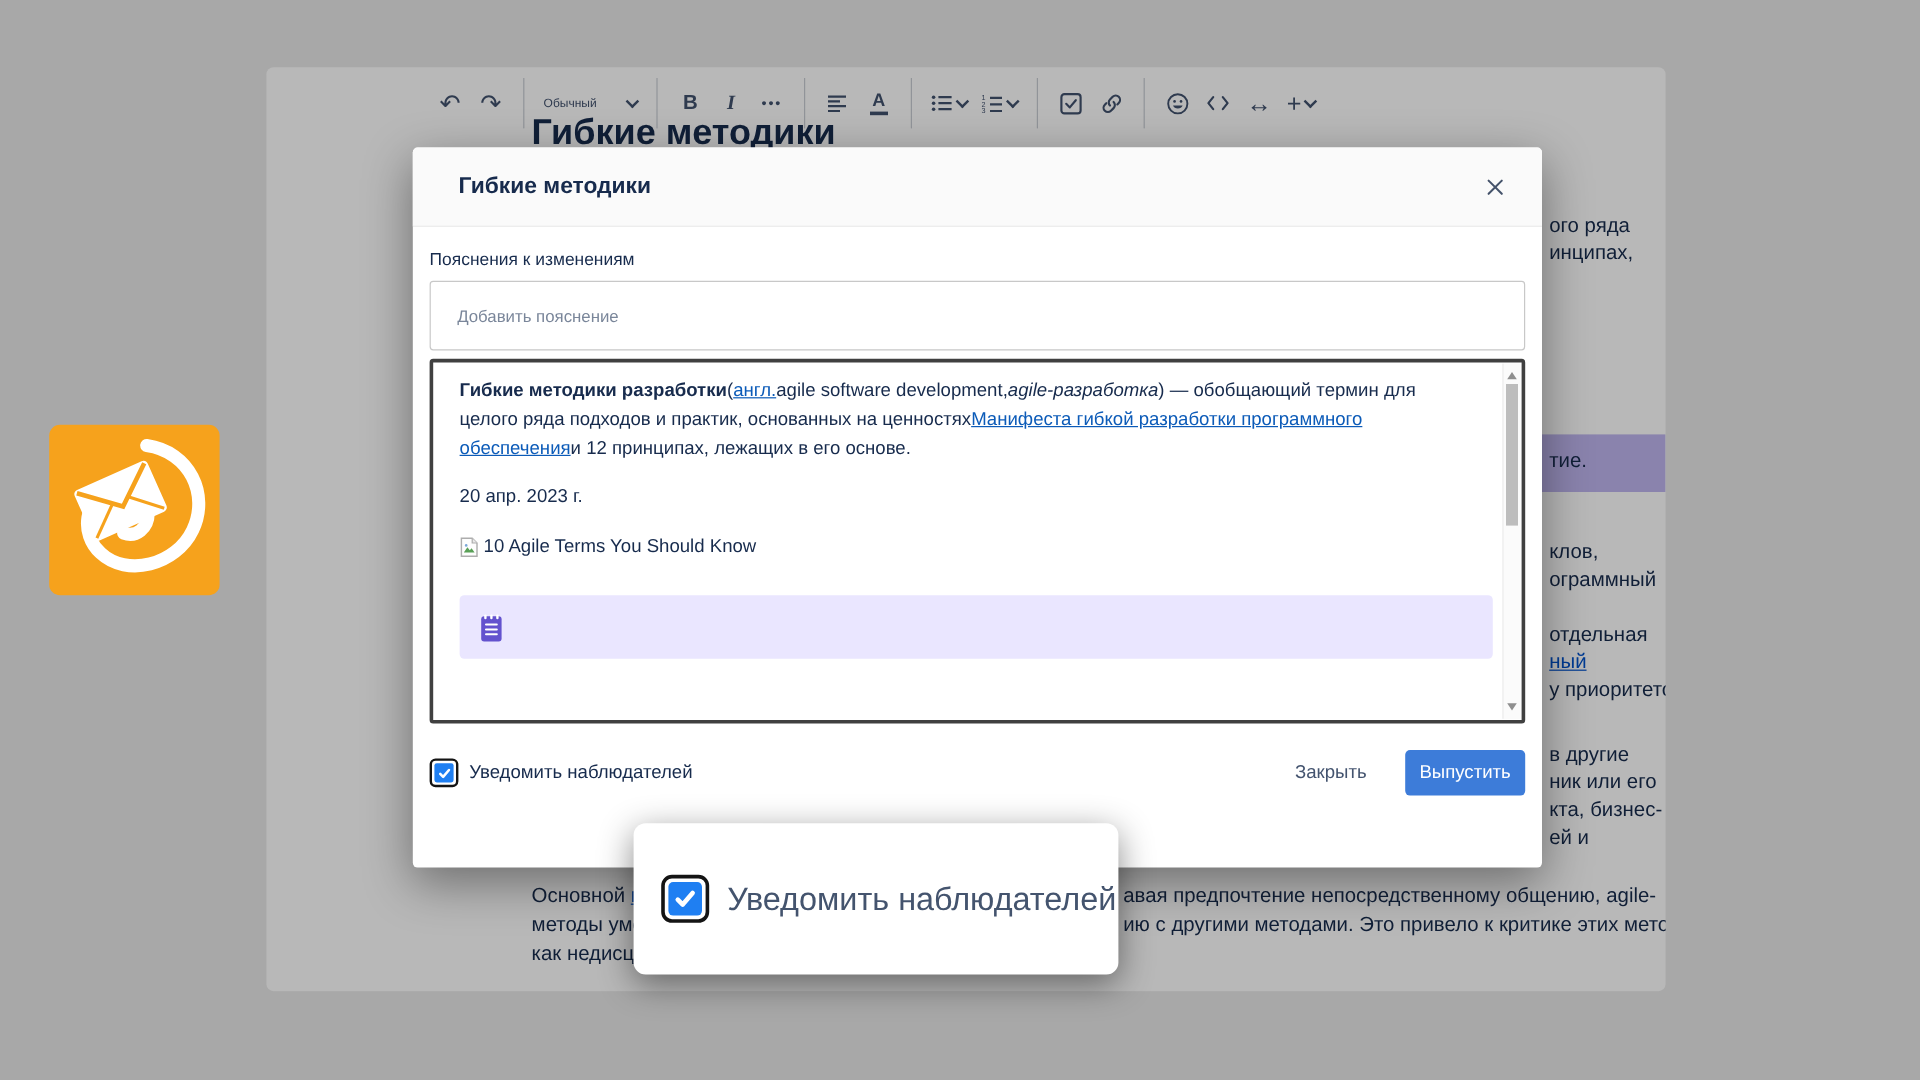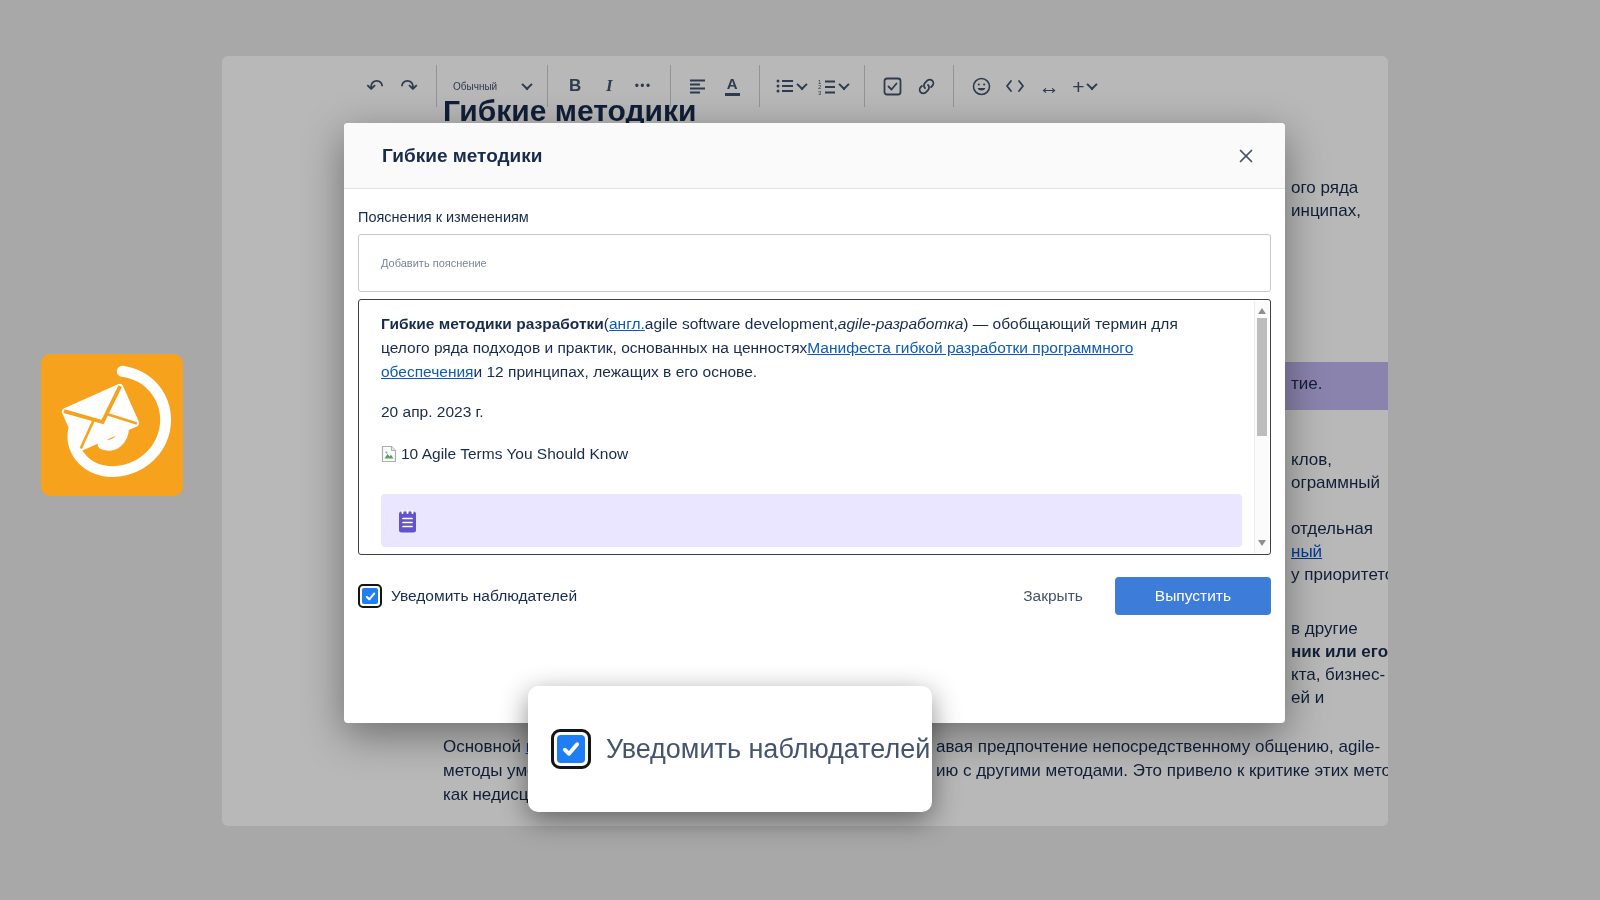--- a/index.html
+++ b/index.html
@@ -41,23 +41,23 @@
   .modal { position:absolute; left:344px; top:123px; width:941px; height:600px; background:#fff;
     border-radius:4px; box-shadow:0 12px 40px rgba(0,0,0,.4); z-index:100; }
   .modal-header { height:66px; display:flex; align-items:center; padding:0 24px 0 38px;
     background:#fafafa; border-bottom:1px solid #e2e2e2; border-radius:4px 4px 0 0; }
   .modal-title { font-size:19px; font-weight:600; color:#172B4D; }
   .modal-close { margin-left:auto; width:30px; height:30px; display:flex; align-items:center; justify-content:center;
     cursor:pointer; color:#44526a; }
   .modal-body { padding:0 14px; }
   .field-label { margin-top:20px; font-size:14.5px; color:#172B4D; }
   .comment-input { margin-top:9px; width:100%; height:58px; border:1px solid #c8c8c8; border-radius:3px;
-    padding:0 22px; font-size:11px; font-family:"Liberation Sans", sans-serif; color:#172B4D; outline:none; }
+    padding:0 22px; font-size:14px; font-family:"Liberation Sans", sans-serif; color:#172B4D; outline:none; }
   .comment-input::placeholder { color:#7A869A; }
-  .changes-box { margin-top:7px; position:relative; height:256px; border:1px solid #404040; border-radius:3px;
+  .changes-box { margin-top:7px; position:relative; height:304px; border:3px solid #404040; border-radius:3px;
     overflow:hidden; background:#fff; }
   .changes-content { padding:12px 44px 0 22px; font-size:15.5px; line-height:24px; color:#172B4D; }
   .changes-content a { color:#0C5BB8; text-decoration:underline; }
   .p-date { margin-top:16px; }
   .img-line { margin-top:18px; display:flex; align-items:center; gap:4px; }
   .note-panel { margin-top:28px; background:#EAE6FF; border-radius:4px; padding:13px 18px 13px 15px;
     display:flex; gap:11px; width:861px; }
   .note-panel .ptext { line-height:23px; }
   
   .sb-track { position:absolute; top:1px; right:1px; bottom:1px; width:15px; background:#fbfbfb; border-left:1px solid #ececec; }
@@ -69,21 +69,21 @@
 
   .modal-footer { display:flex; align-items:center; margin-top:22px; padding:0 14px; }
   .cb-ring { display:flex; align-items:center; justify-content:center; width:24px; height:24px;
     border:2px solid #141414; border-radius:5px; cursor:pointer; background:#fff; }
   .cb-fill { width:16px; height:16px; background:#1F7FF2; border-radius:2px; display:flex; align-items:center; justify-content:center; }
   .cb-label { margin-left:9px; font-size:15.5px; color:#172B4D; }
   .footer-actions { margin-left:auto; display:flex; align-items:center; gap:14px; }
   .btn-subtle { background:transparent; border:none; font-family:"Liberation Sans", sans-serif;
     font-size:15.5px; color:#44546F; padding:9px 18px; cursor:pointer; }
   .btn-primary { background:#3D7CD9; border:none; font-family:"Liberation Sans", sans-serif;
-    font-size:15.5px; color:#fff; padding:10px 40px; border-radius:4px; cursor:pointer; }
+    font-size:15.5px; color:#fff; padding:10px 12px; border-radius:4px; cursor:pointer; }
 
   
   .magnifier { position:absolute; left:528px; top:686px; width:404px; height:126px; background:#fff;
     border-radius:10px; box-shadow:0 8px 28px rgba(0,0,0,.45); z-index:120;
     display:flex; align-items:center; padding-left:23px; gap:15px; }
   .cb-ring-big { display:flex; align-items:center; justify-content:center; width:40px; height:40px;
     border:3px solid #141414; border-radius:9px; cursor:pointer; background:#fff; }
   .cb-fill-big { width:28px; height:28px; background:#1F7FF2; border-radius:4px; display:flex; align-items:center; justify-content:center; }
   .mag-label { font-size:27px; color:#44546E; }
 
@@ -212,21 +212,21 @@
 
     <div class="bg-frag" style="left:1069px; top:122px;">ого ряда</div>
     <div class="bg-frag" style="left:1069px; top:145px;">инципах,</div>
     <div class="bg-frag" style="left:1069px; top:318px;">тие.</div>
     <div class="bg-frag" style="left:1069px; top:394px;">клов,</div>
     <div class="bg-frag" style="left:1069px; top:417px;text-align:right;">ограммный</div>
     <div class="bg-frag" style="left:1069px; top:463px;">отдельная</div>
     <div class="bg-frag bg-link" style="left:1069px; top:486px;">ный</div>
     <div class="bg-frag" style="left:1069px; top:509px;">у приоритетов</div>
     <div class="bg-frag" style="left:1069px; top:563px;">в другие</div>
-    <div class="bg-frag" style="left:1069px; top:586px;font-weight:bold;">ник или его</div>
+    <div class="bg-frag" style="left:1069px; top:586px;">ник или его</div>
     <div class="bg-frag" style="left:1069px; top:609px;">кта, бизнес-</div>
     <div class="bg-frag" style="left:1069px; top:632px;">ей и</div>
 
     <div class="bg-line" style="left:221px; top:681px;"><span>Основной </span><span class="bg-link">м</span></div>
     <div class="bg-line" style="left:714px; top:681px;">авая предпочтение непосредственному общению, agile-</div>
     <div class="bg-line" style="left:221px; top:705px;">методы уме</div>
     <div class="bg-line" style="left:714px; top:705px;">ию с другими методами. Это привело к критике этих методов</div>
     <div class="bg-line" style="left:221px; top:729px;">как недисци</div>
   </div>
 

